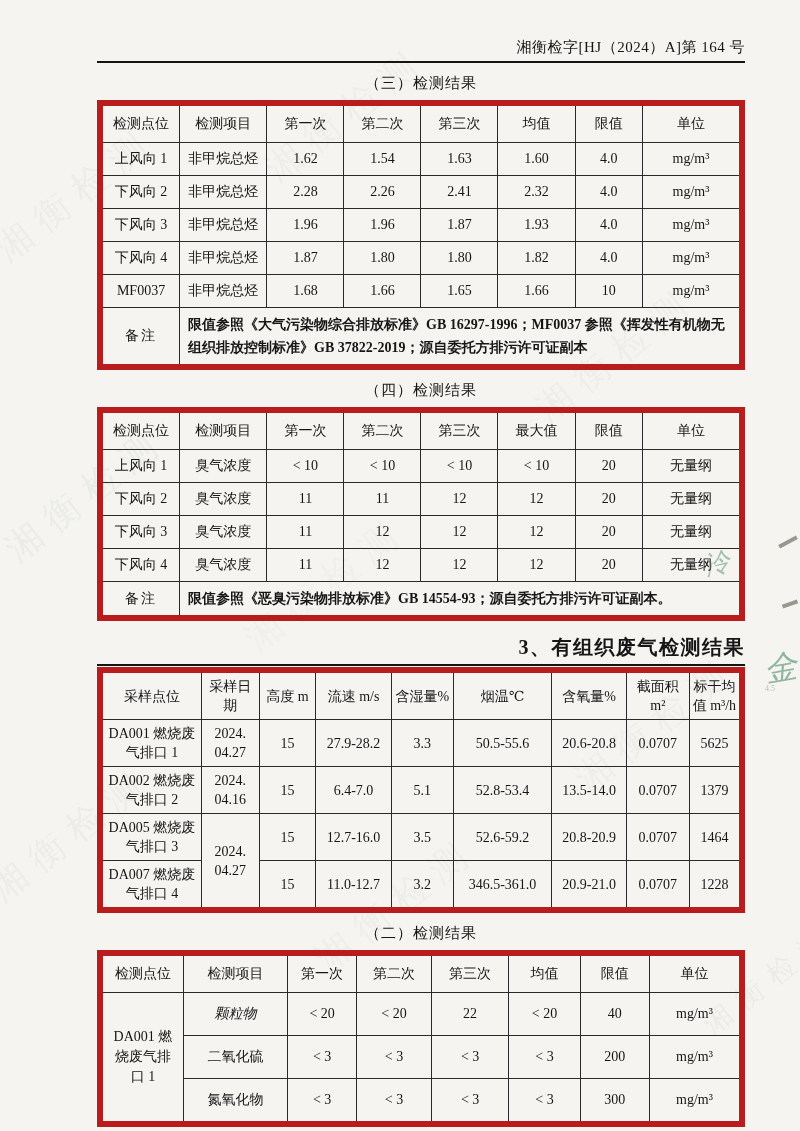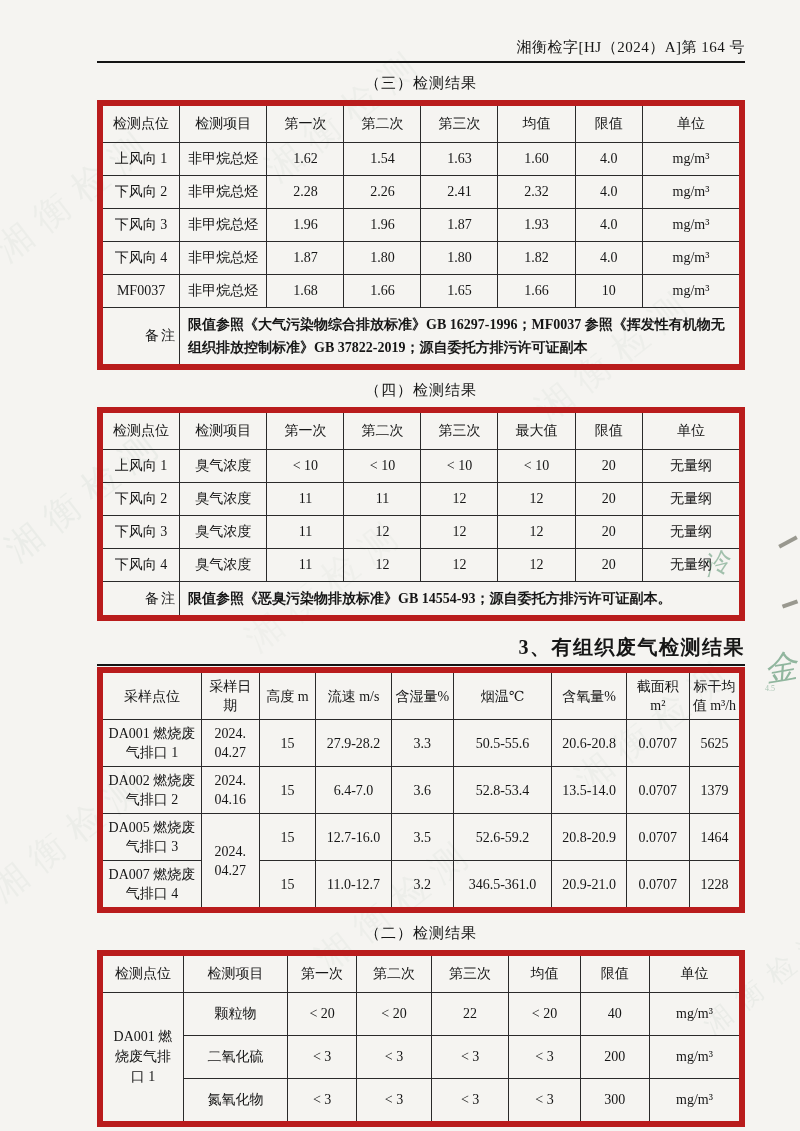--- a/index.html
+++ b/index.html
@@ -17,21 +17,21 @@
 
   table{width:100%;border-collapse:collapse;table-layout:fixed;border:6px solid #b91c1c;}
   th,td{
     border:1px solid #2a2a2a;font-size:14px;line-height:20px;
     text-align:center;vertical-align:middle;padding:6px 2px;font-weight:normal;
     overflow:hidden;
   }
   th{padding:8px 2px;}
   .stack-table th{padding:4px 2px;line-height:19px;}
   .stack-table td{padding:4px 2px;line-height:19px;}
-  .note-label{letter-spacing:2px;text-align:right;}
+  .note-label{letter-spacing:2px;}
   .note-text{text-align:left;padding:5px 8px;line-height:23px;font-weight:bold;}
   .dl{display:block;}
 
   .section-heading{font-size:20px;font-weight:bold;margin:13px 0 3px;letter-spacing:1.5px;text-align:right;}
   .section-rule{height:2px;background:#141414;margin-bottom:1px;}
 
   
   .wm{
     position:absolute;z-index:1;pointer-events:none;white-space:nowrap;
     font-size:36px;letter-spacing:12px;color:#6d8f7b;transform:rotate(-38deg);
@@ -275,21 +275,21 @@
         <td>5625</td>
       </tr>
       <tr>
         <td>DA002 燃烧废气排口 2</td>
         <td>
           <span class="dl">2024.</span>
           <span class="dl">04.16</span>
         </td>
         <td>15</td>
         <td>6.4-7.0</td>
-        <td>3.6</td>
+        <td>5.1</td>
         <td>52.8-53.4</td>
         <td>13.5-14.0</td>
         <td>0.0707</td>
         <td>1379</td>
       </tr>
       <tr>
         <td>DA005 燃烧废气排口 3</td>
         <td rowspan="2">
           <span class="dl">2024.</span>
           <span class="dl">04.27</span>
@@ -333,21 +333,21 @@
         <th>检测项目</th>
         <th>第一次</th>
         <th>第二次</th>
         <th>第三次</th>
         <th>均值</th>
         <th>限值</th>
         <th>单位</th>
       </tr>
       <tr>
         <td rowspan="3" style="padding:4px 6px;">DA001 燃烧废气排口 1</td>
-        <td style="padding:11px 2px;">颗粒物</td>
+        <td style="padding:11px 2px;font-style:italic;">颗粒物</td>
         <td>&lt; 20</td>
         <td>&lt; 20</td>
         <td>22</td>
         <td>&lt; 20</td>
         <td>40</td>
         <td>mg/m³</td>
       </tr>
       <tr>
         <td style="padding:11px 2px;">二氧化硫</td>
         <td>&lt; 3</td>

